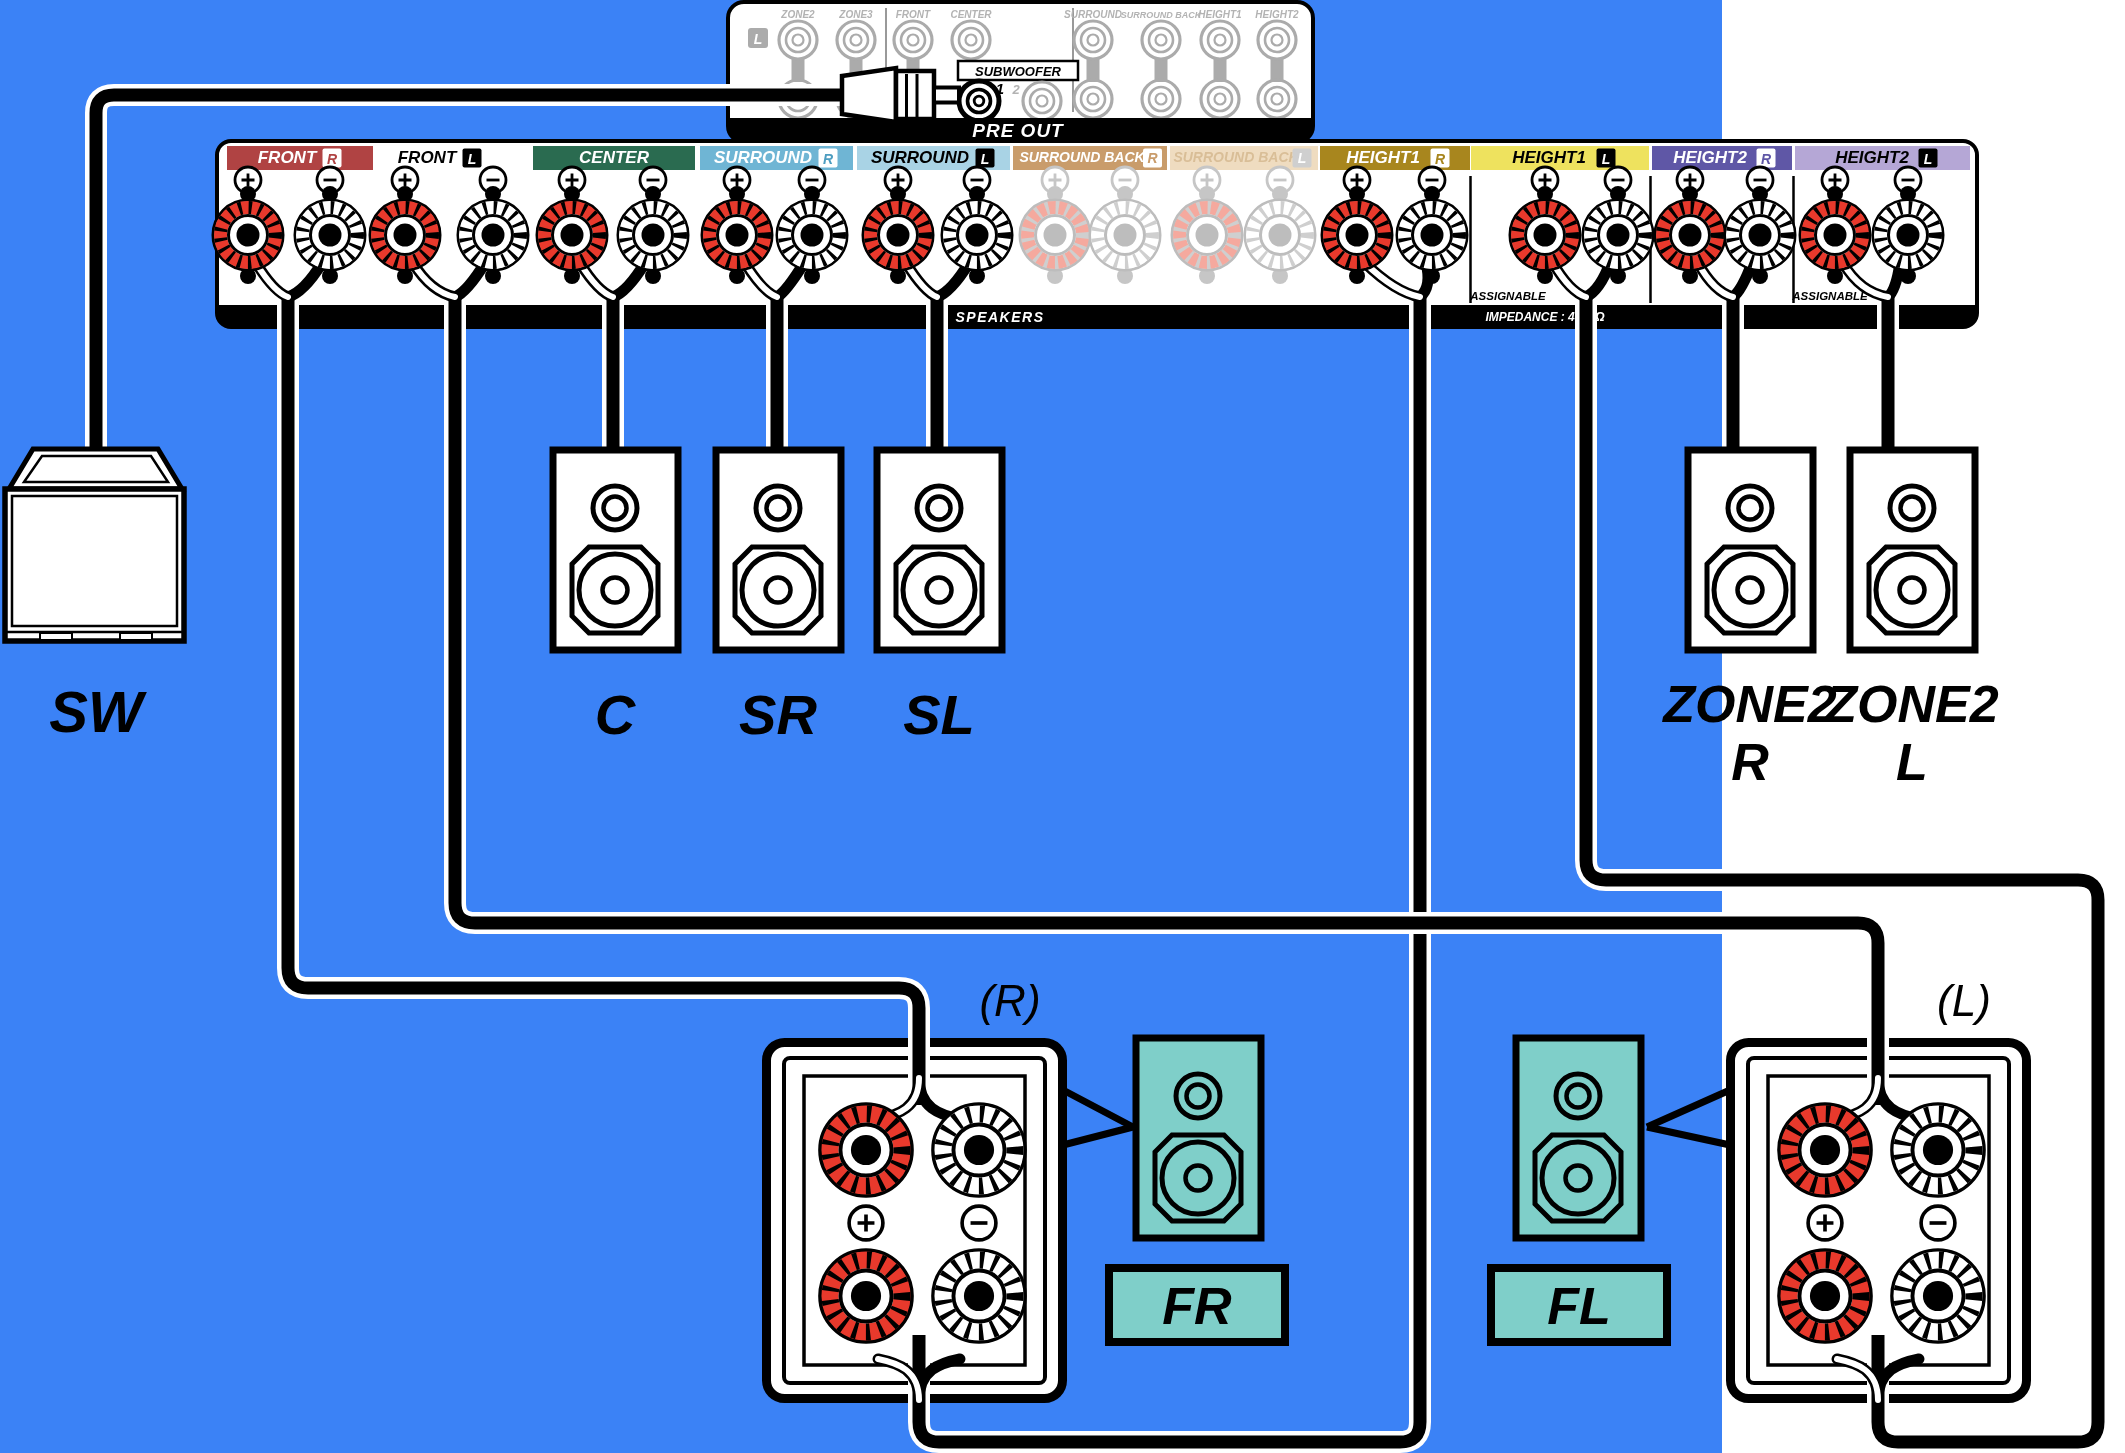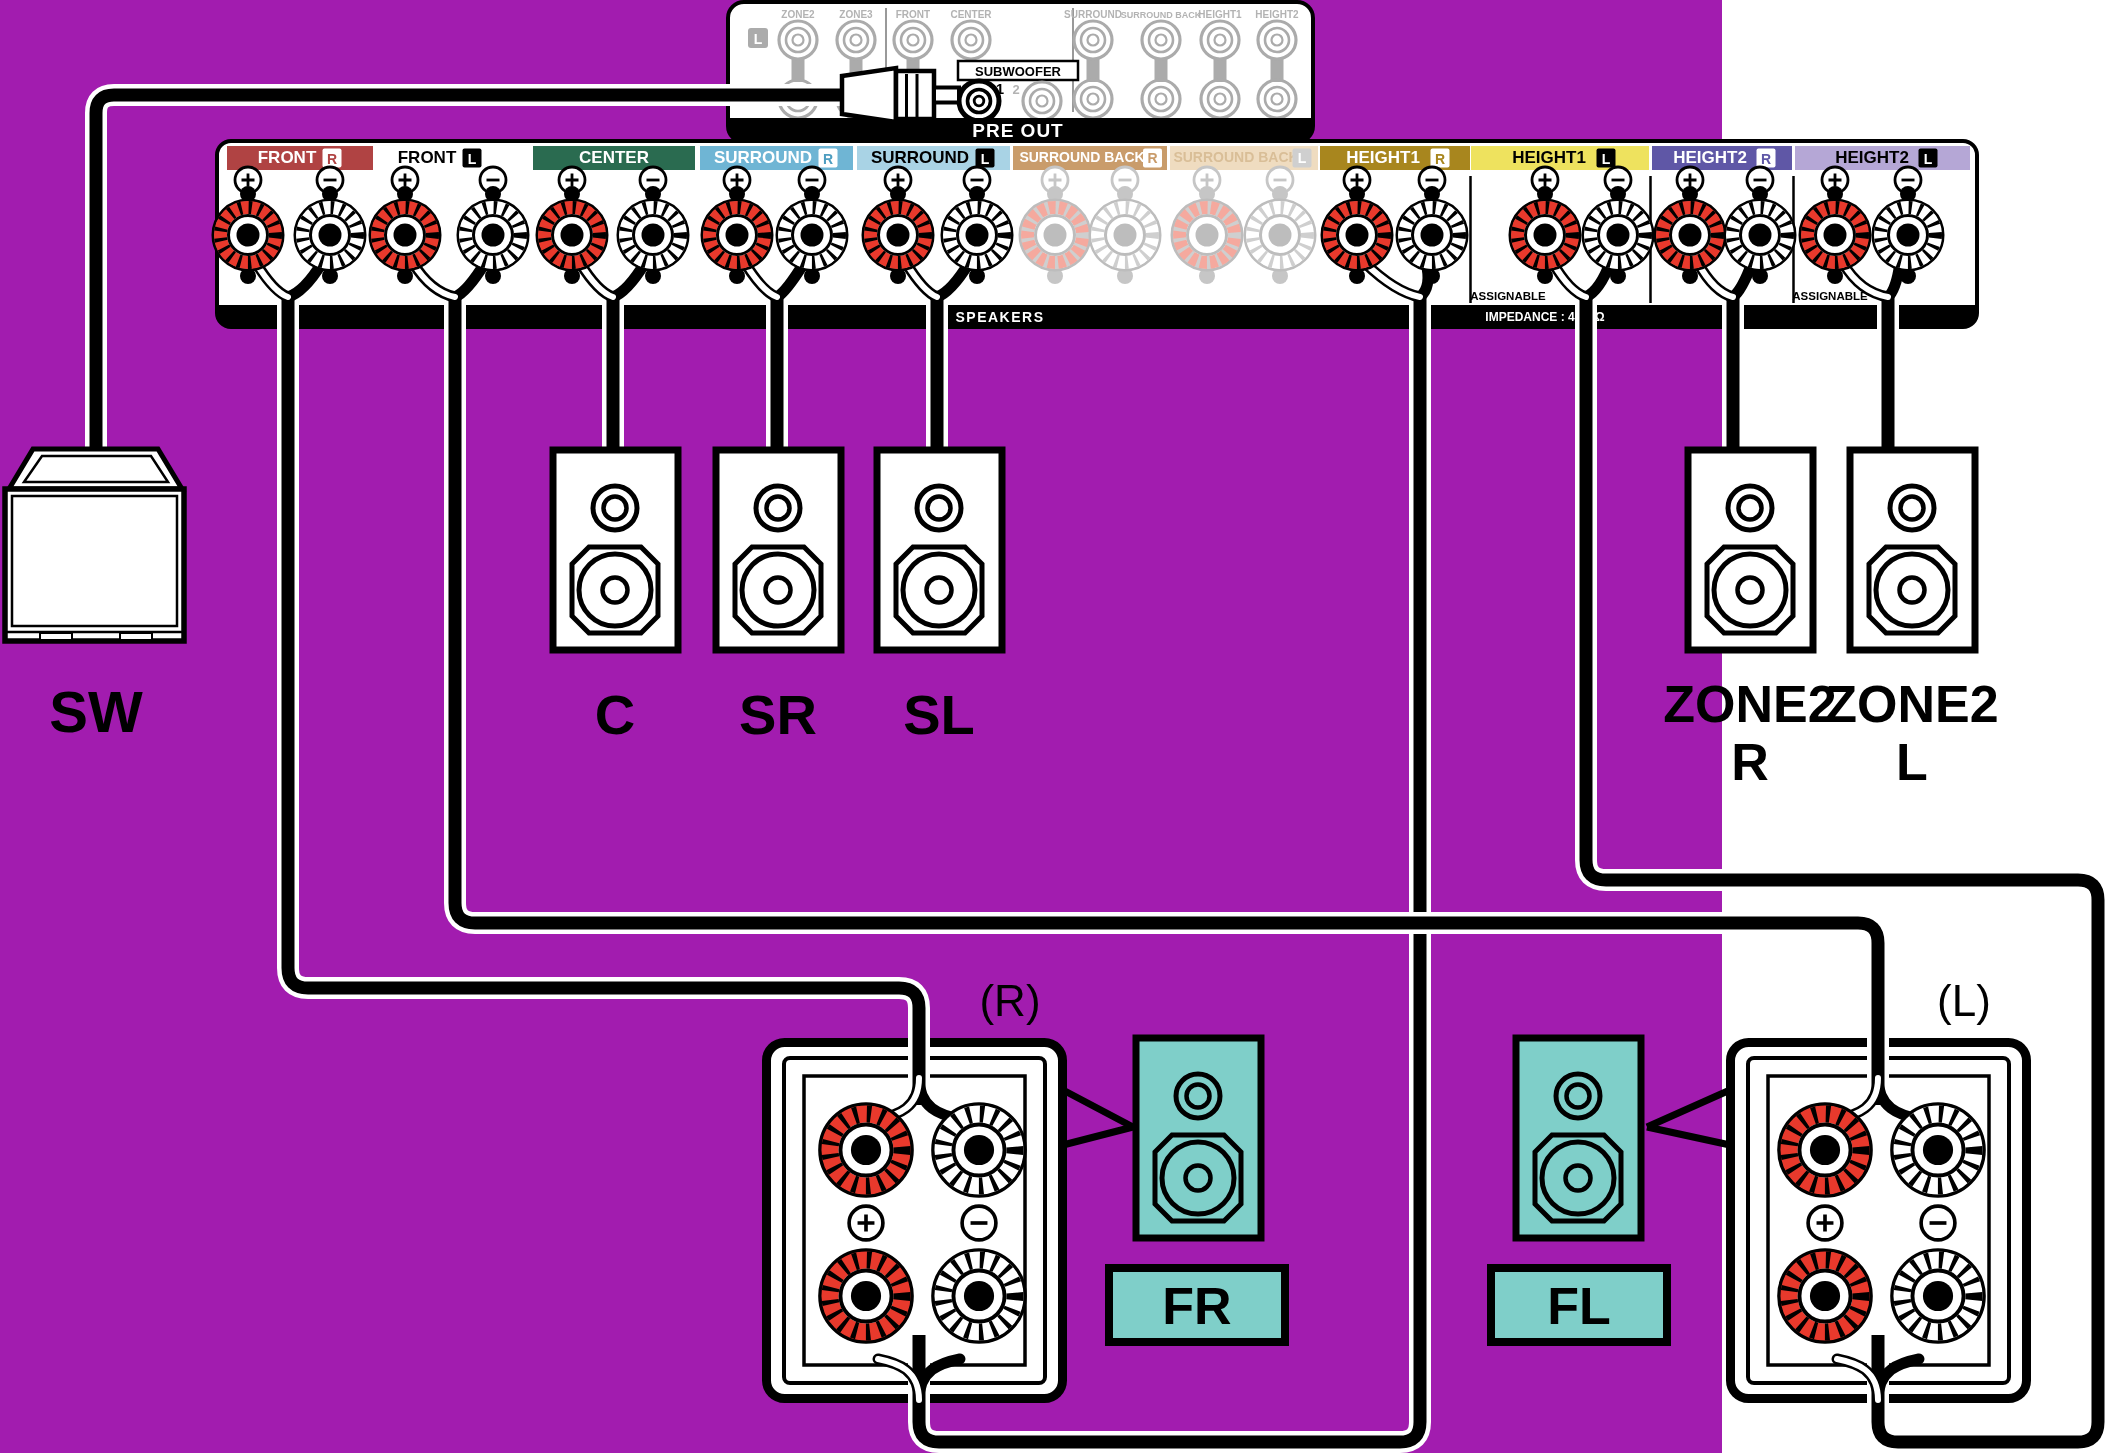--- a/index.html
+++ b/index.html
@@ -1,16 +1,16 @@
 <!DOCTYPE html>
 <html style="--post_red: #E8392C; --post_red_faded: #F5A99E; --teal: #7FCFC9; --jack_gray: #ABABAB; --label_gray: #B3B3B3; --faded_detail: #C6C6C6;"><head>
 <meta charset="utf-8">
 <style>
   html,body { margin:0; padding:0; background:#fff; }
-  #stage { width:1722px; height:1453px; position:relative; background:#a21caf; }
+  #stage { width:1722px; height:1453px; position:relative; background:#3b82f6;font-style:italic; }
   svg text { font-family:"Liberation Sans","DejaVu Sans",sans-serif; }
   .b { font-weight:bold; }
   .mid { text-anchor:middle; }
   .wire-case { stroke:#fff; stroke-width:22; fill:none; stroke-linecap:butt; }
   .wire-core { stroke:#000; stroke-width:13; fill:none; stroke-linecap:butt; }
   .ybk { stroke:#000; stroke-width:11; fill:none; stroke-linecap:round; }
   .ywh { stroke:#fff; stroke-width:6;  fill:none; stroke-linecap:round; }
 </style>
 </head>
 <body>

